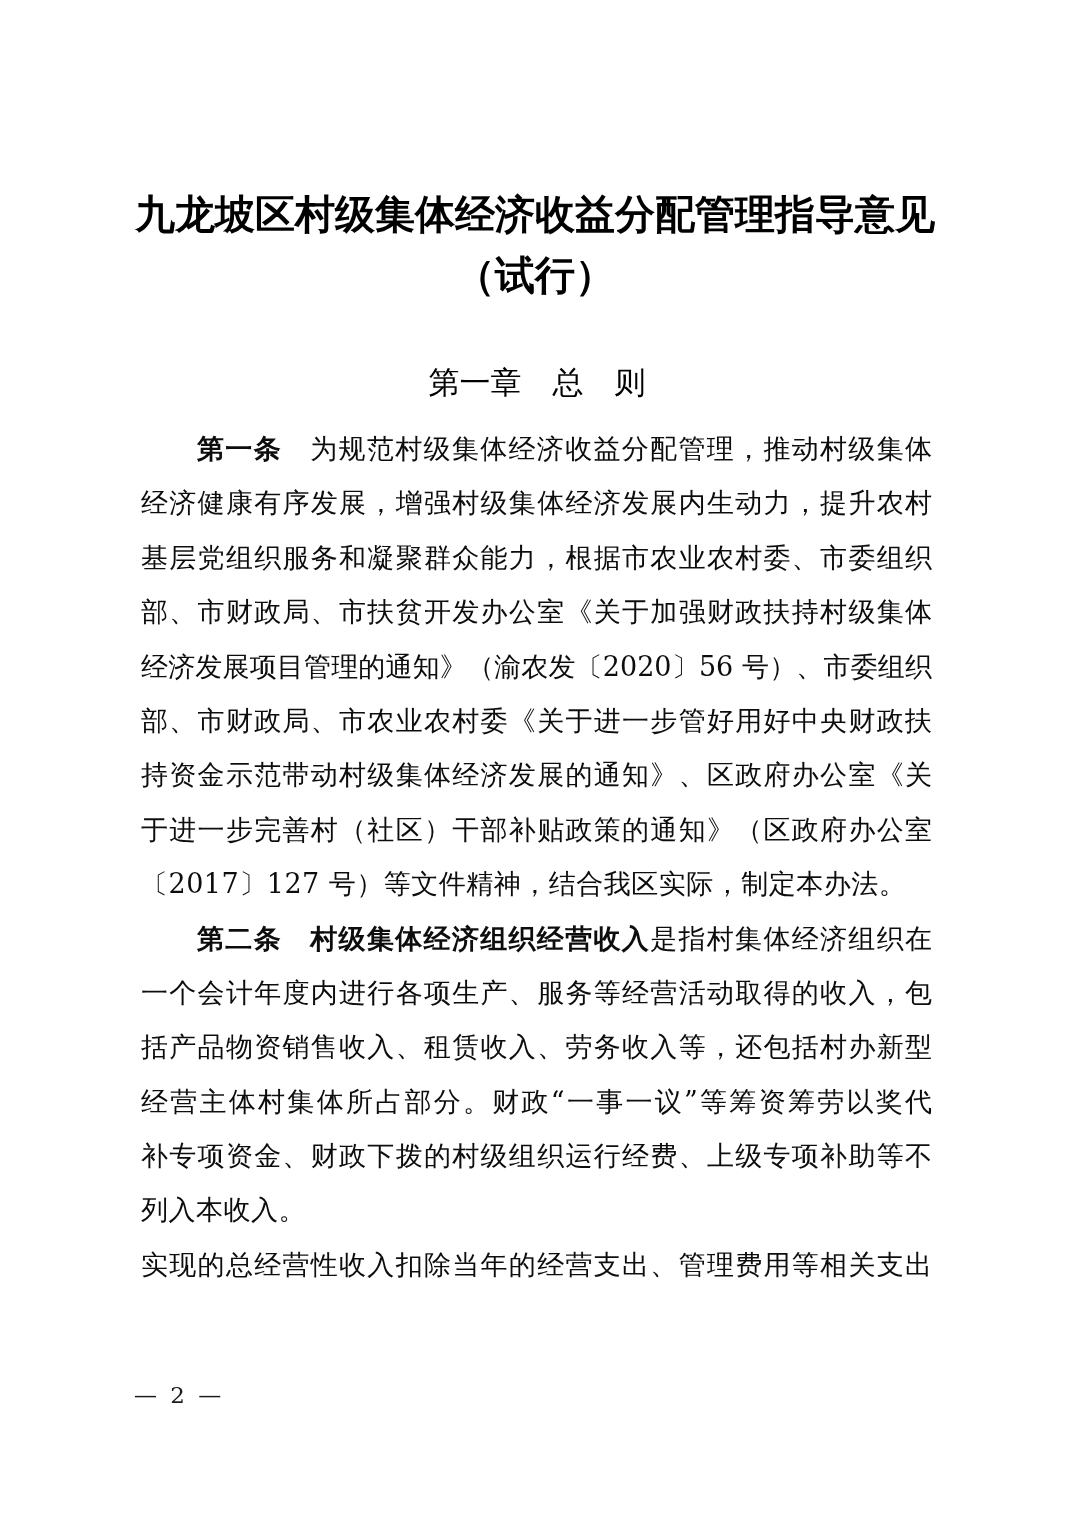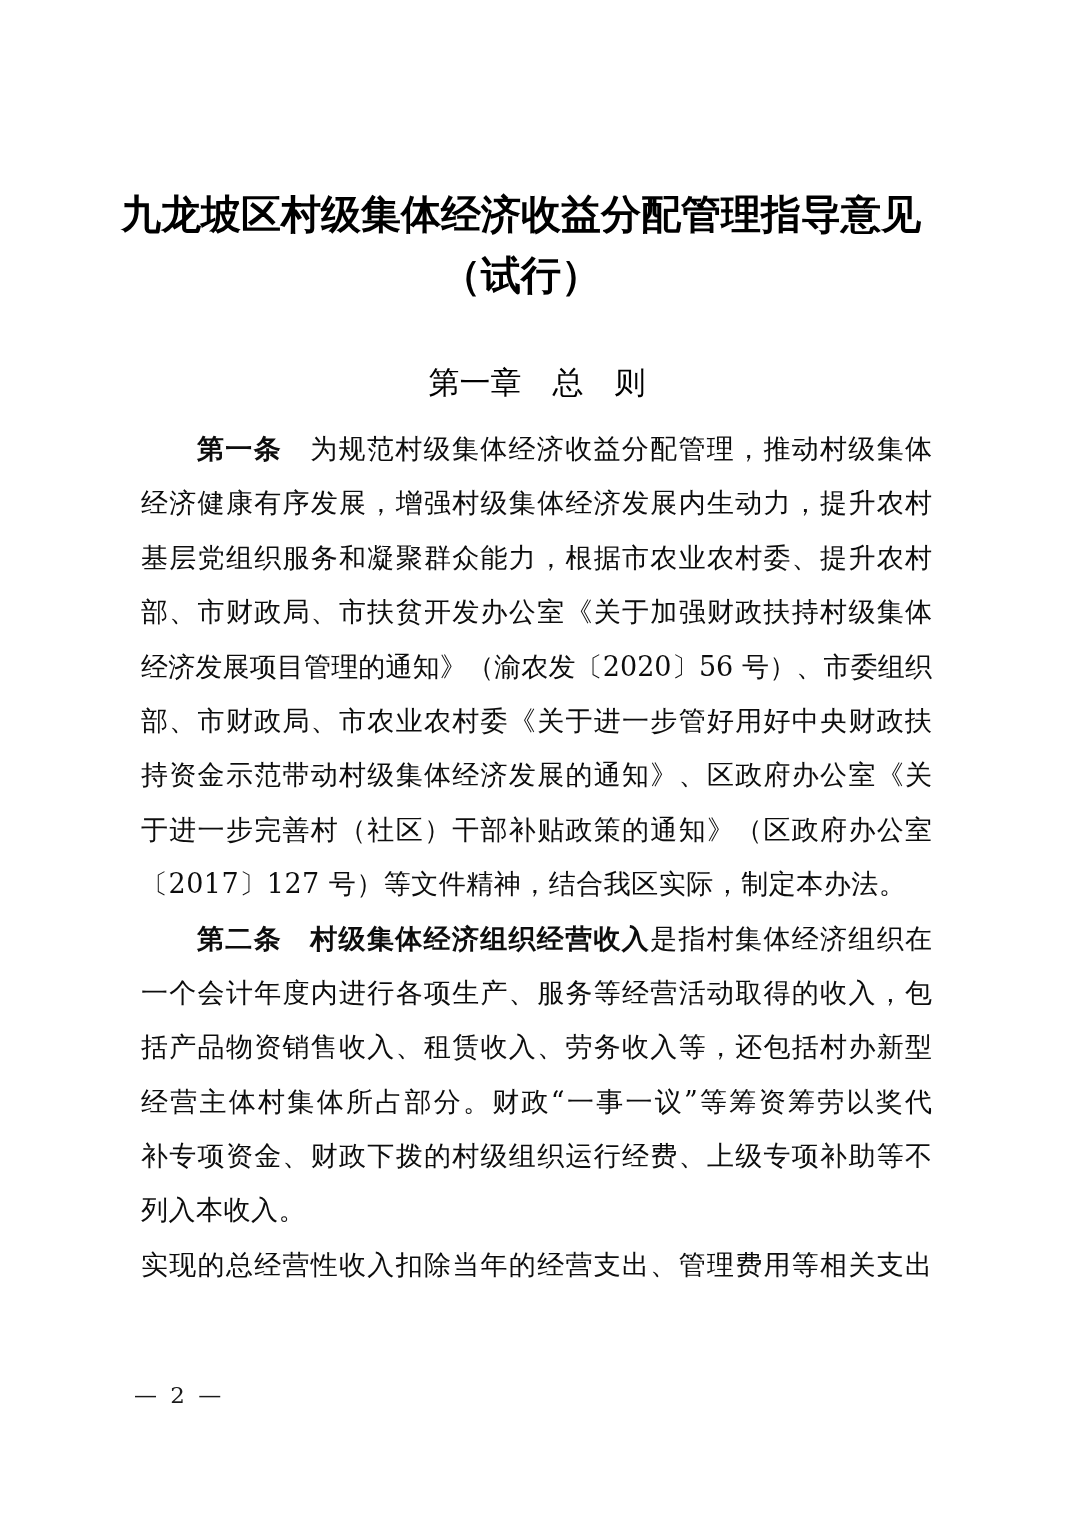--- a/index.html
+++ b/index.html
@@ -10,21 +10,21 @@
     height: 1520px;
     margin: 0 auto;
     background: #ffffff;
     overflow: hidden;
     font-family: "DejaVu Serif", "Liberation Serif", serif;
     color: #0d0d0d;
   }
   .doc-title {
     position: absolute;
     top: 183px;
-    left: 54px;
+    left: 68px;
     width: 934px;
     text-align: center;
     font-weight: 900;
     font-size: 40px;
     line-height: 61px;
     color: #000000;
   }
   .doc-title .title-line { display: block; }
   .chapter-heading {
     position: absolute;
@@ -75,21 +75,21 @@
   <div class="doc-title">
     <span class="title-line">九龙坡区村级集体经济收益分配管理指导意见</span>
     <span class="title-line">（试行）</span>
   </div>
 
   <div class="chapter-heading">第一章　总　则</div>
 
   <div class="body-text">
       <div class="bodyline j ind"><span class="bold-seg">第一条　</span><span>为规范村级集体经济收益分配管理，推动村级集体</span></div>
       <div class="bodyline j"><span>经济健康有序发展，增强村级集体经济发展内生动力，提升农村</span></div>
-      <div class="bodyline j"><span>基层党组织服务和凝聚群众能力，根据市农业农村委、提升农村</span></div>
+      <div class="bodyline j"><span>基层党组织服务和凝聚群众能力，根据市农业农村委、市委组织</span></div>
       <div class="bodyline j"><span>部、市财政局、市扶贫开发办公室《关于加强财政扶持村级集体</span></div>
       <div class="bodyline j"><span>经济发展项目管理的通知》（渝农发〔2020〕56 号）、市委组织</span></div>
       <div class="bodyline j"><span>部、市财政局、市农业农村委《关于进一步管好用好中央财政扶</span></div>
       <div class="bodyline j"><span>持资金示范带动村级集体经济发展的通知》、区政府办公室《关</span></div>
       <div class="bodyline j"><span>于进一步完善村（社区）干部补贴政策的通知》（区政府办公室</span></div>
       <div class="bodyline"><span>〔2017〕127 号）等文件精神，结合我区实际，制定本办法。</span></div>
       <div class="bodyline j ind"><span class="bold-seg">第二条　村级集体经济组织经营收入</span><span>是指村集体经济组织在</span></div>
       <div class="bodyline j"><span>一个会计年度内进行各项生产、服务等经营活动取得的收入，包</span></div>
       <div class="bodyline j"><span>括产品物资销售收入、租赁收入、劳务收入等，还包括村办新型</span></div>
       <div class="bodyline j"><span>经营主体村集体所占部分。财政“一事一议”等筹资筹劳以奖代</span></div>

